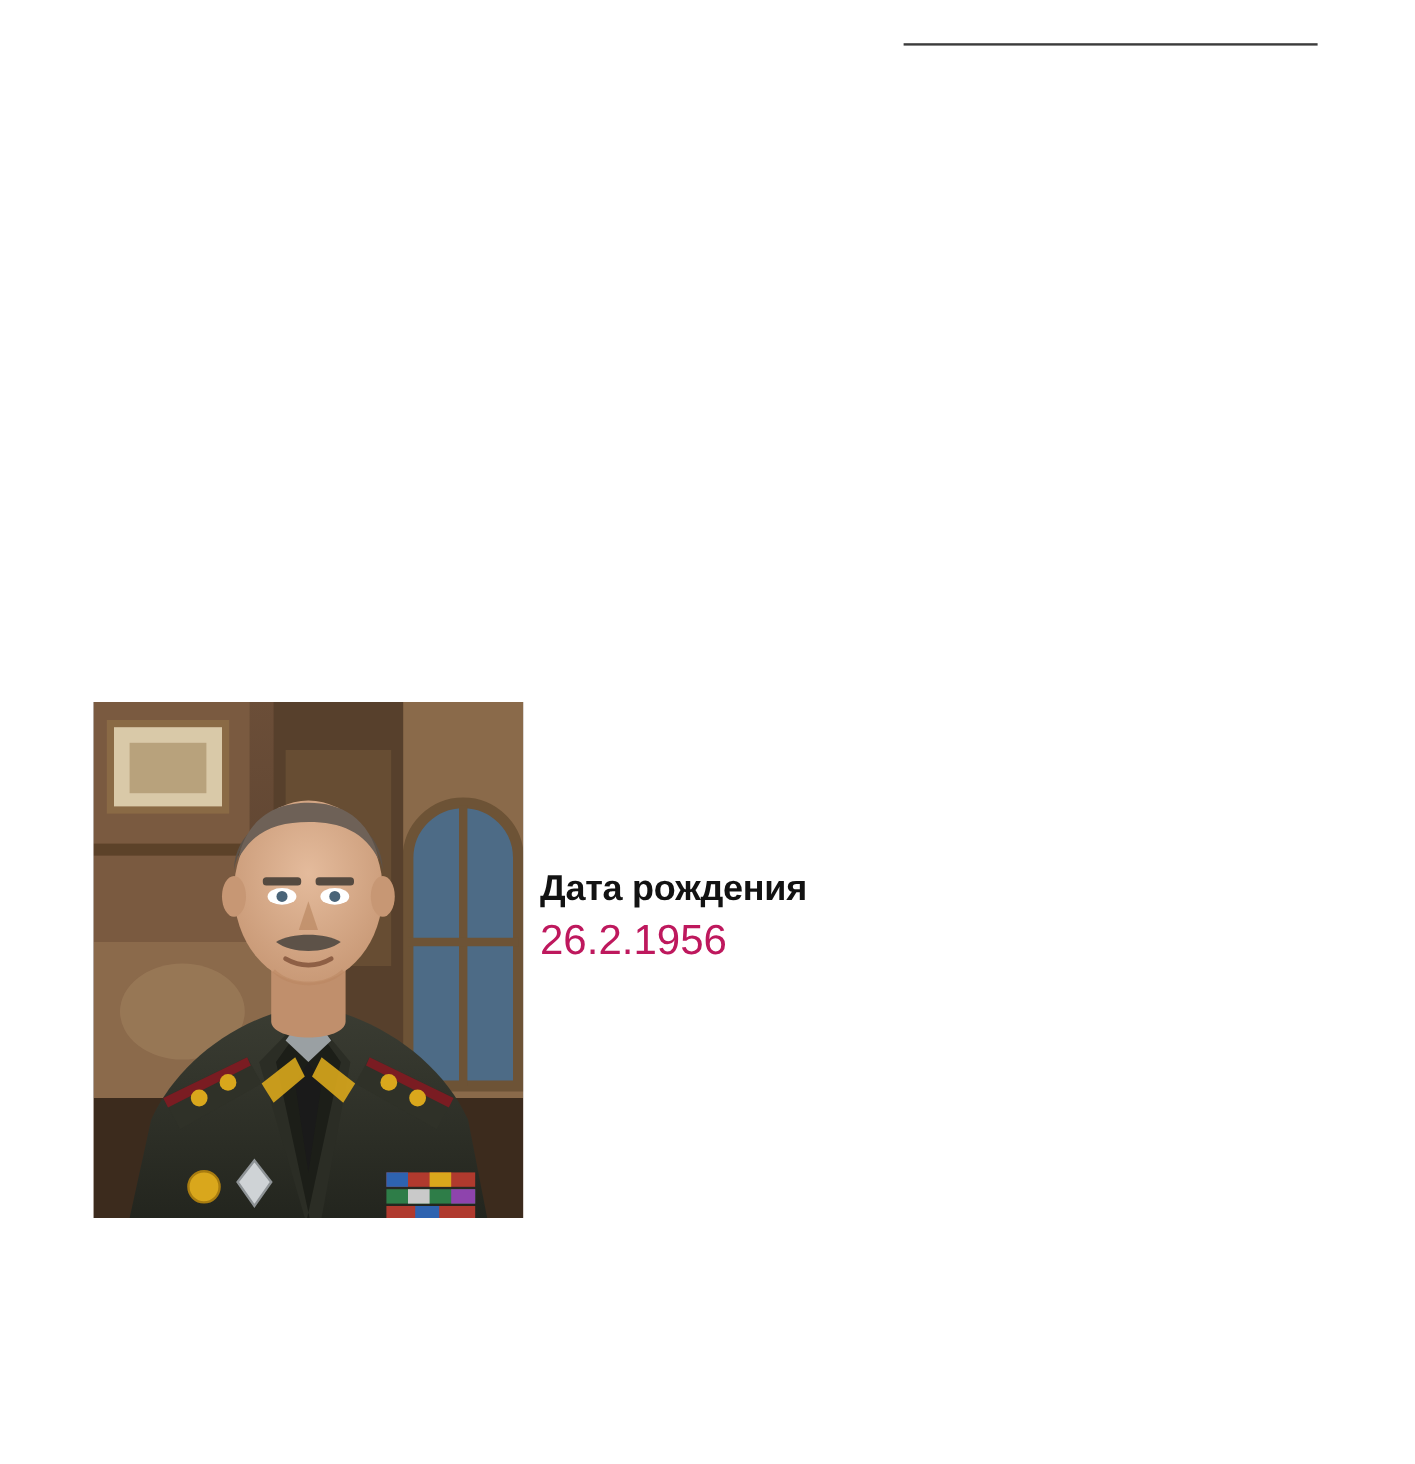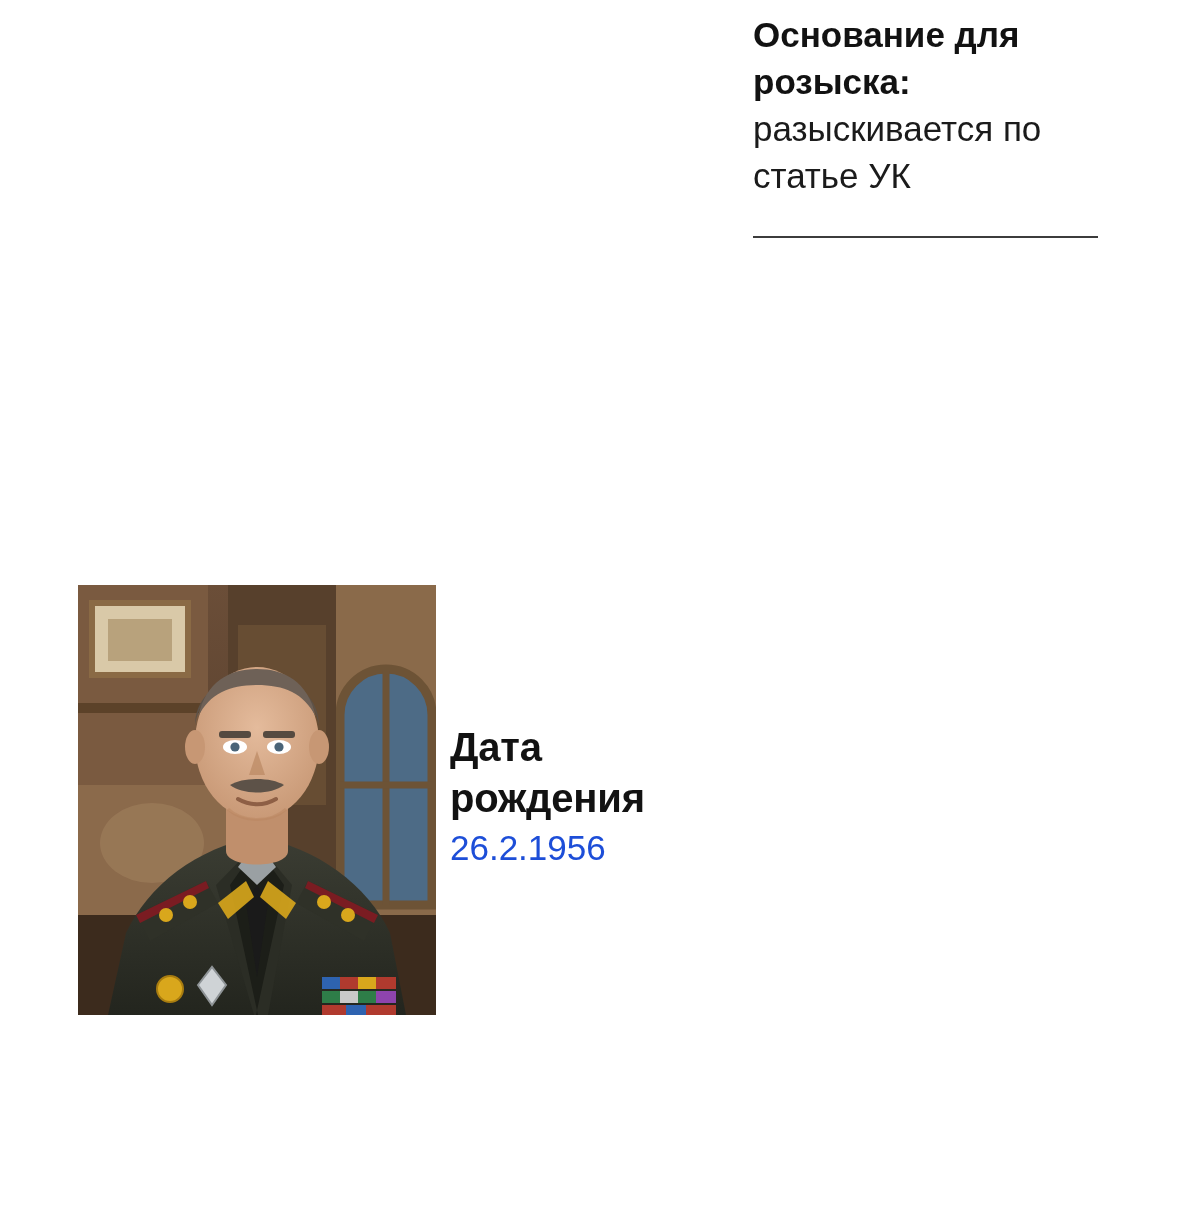--- a/index.html
+++ b/index.html
@@ -46,31 +46,31 @@
     height: 430px;
   }
 
   .birth-block {
     position: absolute;
     left: 450px;
     top: 722px;
     width: 235px;
   }
   .birth-label {
-    font-size: 40px;
+    font-size: 30px;
     font-weight: bold;
     line-height: 1.28;
     letter-spacing: -0.2px;
     color: #121212;
   }
   .birth-value {
     font-size: 35px;
     font-weight: normal;
     line-height: 1.28;
-    color: #1d4ed8;
+    color: #be185d;
     margin-top: 2px;
   }
 
   
   .right-col {
     position: absolute;
     left: 753px;
     top: 0;
     width: 350px;
   }
@@ -207,22 +207,18 @@
     </div>
 
     <div class="birth-block">
       <div class="birth-label">Дата рождения</div>
       <div class="birth-value">26.2.1956</div>
     </div>
   </div>
 
   <div class="right-col">
 
-    <div class="rc-section section-top">
-      <span class="rc-heading">Основание для розыска</span><span class="rc-heading plain">:</span>
-      <span class="rc-body">разыскивается по статье УК</span>
-    </div>
 
     <div class="divider"></div>
 
 
   </div>
 </div>
 
 </body></html>

